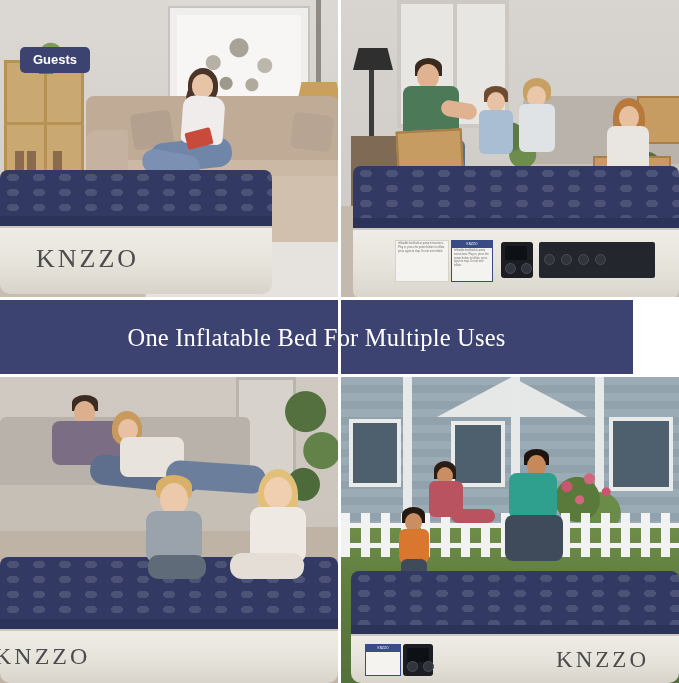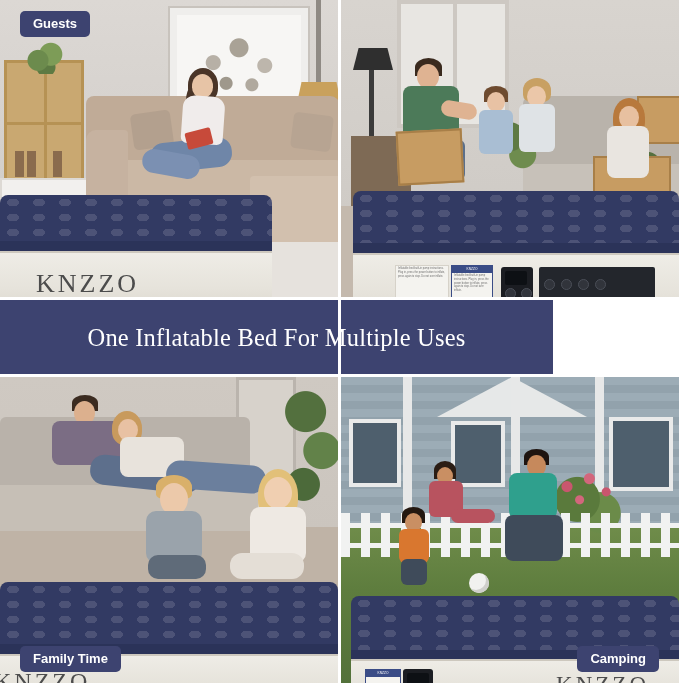--- a/index.html
+++ b/index.html
@@ -26,21 +26,21 @@
   .q-tl { left: 0;    top: 0;   width: 338px; height: 300px; }
   .q-tr { left: 341px;top: 0;   width: 338px; height: 300px; }
   .q-bl { left: 0;    top: 377px; width: 338px; height: 306px; }
   .q-br { left: 341px;top: 377px; width: 338px; height: 306px; }
 
   
   .banner {
     position: absolute;
     left: 0;
     top: 300px;
-    width: 553px;
+    width: 633px;
     height: 77px;
     background: #3d4370;
     color: #ffffff;
     display: flex;
     flex-direction: column;
     align-items: center;
     justify-content: center;
     text-align: center;
     line-height: 1.18;
   }
@@ -55,20 +55,21 @@
     position: absolute;
     background: #3d4370;
     color: #ffffff;
     font-family: "Liberation Sans", sans-serif;
     font-weight: bold;
     font-size: 13px;
     padding: 5px 13px 6px 13px;
     border-radius: 5px;
     white-space: nowrap;
     z-index: 40;
+    margin-top: 36px;
   }
   .tag-guests   { left: 20px;  top: 11px; }
   .tag-movein   { right: 20px; top: 11px; }
   .tag-family   { left: 20px;  bottom: 11px; }
   .tag-camping  { right: 20px; bottom: 11px; }
 
   
   .tl-wall {
     position: absolute; inset: 0;
     background: linear-gradient(180deg,#dcd8d4 0%, #d3cfcb 60%, #cbc6c2 100%);
@@ -336,21 +337,21 @@
   .br-d-head { position: absolute; left: 186px; top: 78px; width: 19px; height: 22px; background: #c6895c; border-radius: 50%; }
   .br-d-hair { position: absolute; left: 183px; top: 72px; width: 25px; height: 16px; background: #1e1410; border-radius: 50% 50% 0 0; }
   .br-d-body { position: absolute; left: 168px; top: 96px; width: 48px; height: 46px; background: #2fa08d; border-radius: 8px; }
   .br-d-leg  { position: absolute; left: 164px; top: 138px; width: 58px; height: 46px; background: #3f4b5a; border-radius: 8px; }
   .br-ball {
     position: absolute; left: 128px; top: 196px; width: 20px; height: 20px;
     background: #f1f1ef; border-radius: 50%; box-shadow: inset -3px -3px 0 #cfcfcb;
   }
 
   
-  .bed { position: absolute; margin-top: 25px; }
+  .bed { position: absolute; }
   .bed-top {
     position: absolute; left: 0; top: 0; right: 0;
     background: #323a63;
     border-radius: 8px 8px 0 0;
   }
   .bed-tufts {
     position: absolute; inset: 0;
     background-image: radial-gradient(ellipse 6px 4px at 50% 50%, rgba(255,255,255,0.13) 0 100%, transparent 100%);
     background-size: 26px 15px;
     border-radius: 8px 8px 0 0;
@@ -614,21 +615,20 @@
 
     <div class="bl-b-hair"></div>
     <div class="bl-b-head"></div>
     <div class="bl-b-body"></div>
     <div class="bl-b-leg"></div>
     <div class="bl-g-hair"></div>
     <div class="bl-g-head"></div>
     <div class="bl-g-body"></div>
     <div class="bl-g-leg"></div>
 
-    <div class="tag tag-family">Family Time</div>
   </div>
 
   <div class="quad q-br">
     <div class="br-sky"></div>
     <div class="br-house">
       <div class="br-house-siding"></div>
     </div>
     <div class="br-roof"></div>
     <div class="br-win br-win-a"></div>
     <div class="br-win br-win-b"></div>
@@ -672,19 +672,18 @@
           <div class="ctrl-screen"></div>
           <div class="ctrl-btn-row">
             <div class="ctrl-btn"></div>
             <div class="ctrl-btn"></div>
           </div>
         </div>
       </div>
       <div class="brand">KNZZO</div>
     </div>
 
-    <div class="tag tag-camping">Camping</div>
   </div>
 
   <div class="gap-v"></div>
   <div class="gap-h1"></div>
   <div class="gap-h2"></div>
 </div>
 
 </body></html>

